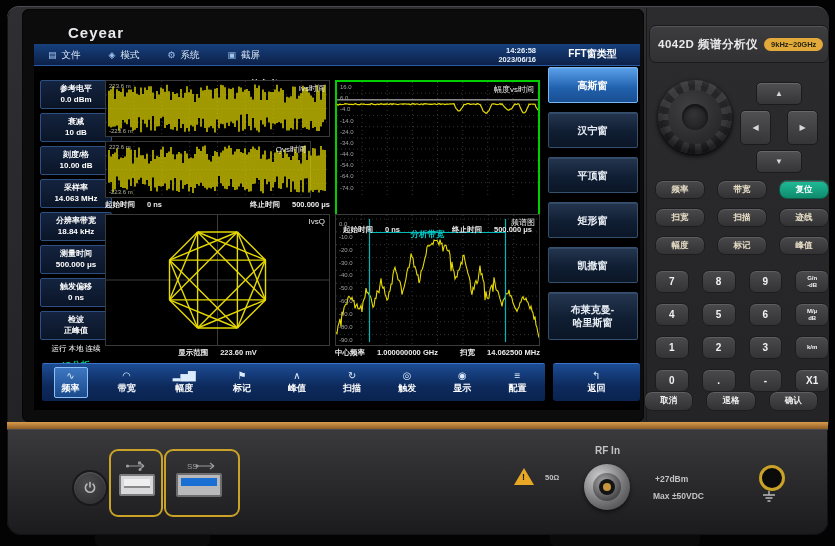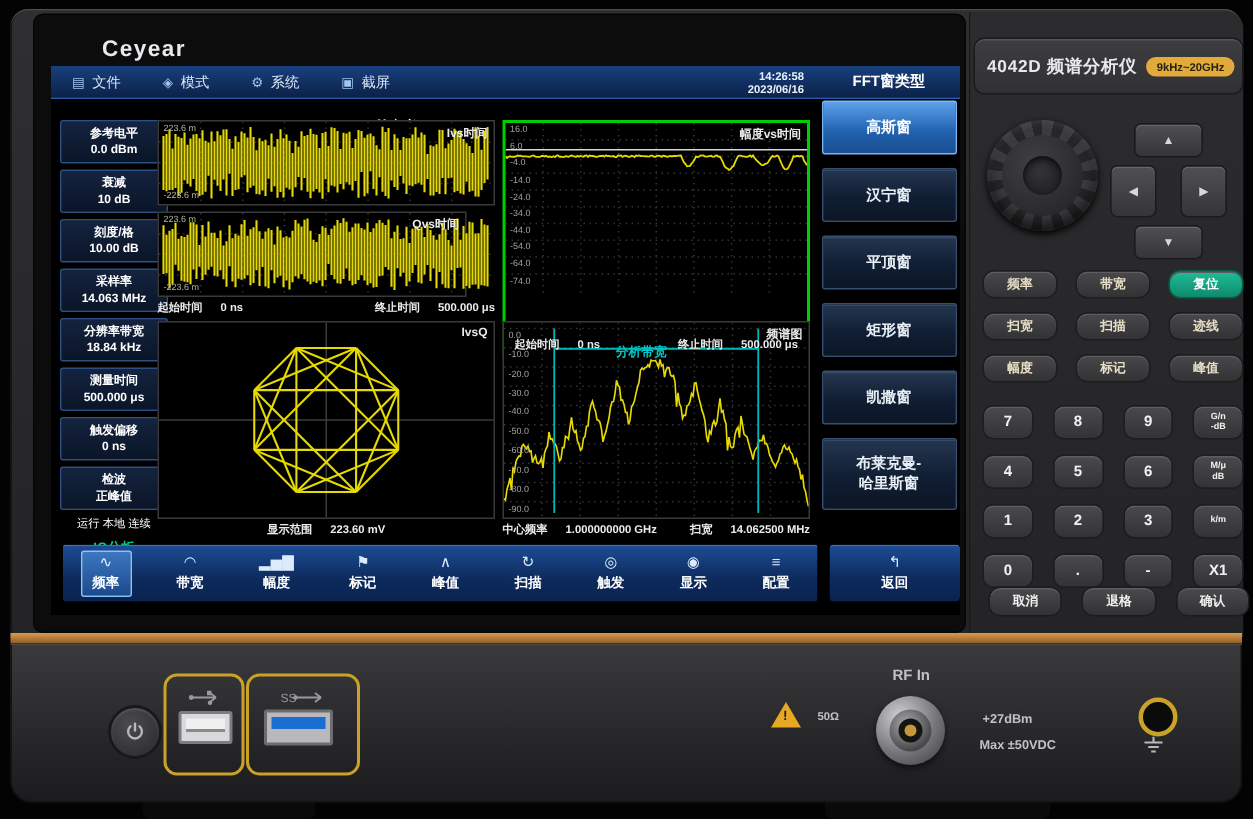--- a/index.html
+++ b/index.html
@@ -21,21 +21,21 @@
   
   .sidebar{position:absolute;left:6px;top:36px;width:72px;}
   .side-box{background:linear-gradient(180deg,#14233f,#0a1527);border:1px solid #2d4f82;border-radius:2px;padding:3px 1px;text-align:center;color:#fff;font-size:8px;font-weight:bold;line-height:10.5px;margin-bottom:4px;}
   .run-status{color:#fff;font-size:7.5px;text-align:center;margin-top:3px;}
   .iq-mode{color:#00d080;font-size:9px;font-weight:bold;text-align:center;margin-top:5px;}
 
   
   .chart{position:absolute;background:#000;border:1px solid #3a3a3a;box-sizing:border-box;}
   .chart.sel{border:2px solid #00ce00;}
   .chart svg{position:absolute;left:0;top:0;display:block;}
-  .ch-title{position:absolute;top:2px;right:4px;color:#eaeaea;font-size:8px;font-weight:bold;z-index:3;}
+  .ch-title{position:absolute;top:2px;right:4px;color:#eaeaea;font-size:8px;font-weight:normal;z-index:3;}
   .band-label{position:absolute;top:2px;left:0;right:20px;text-align:center;color:#00c8c8;font-size:8.5px;font-weight:bold;z-index:3;margin-top:12px;}
   .ytick{position:absolute;color:#b5b59d;font-size:6px;z-index:3;}
   .ytick.tl{top:2px;left:3px;} .ytick.bl{bottom:2px;left:3px;}
   .ytl{position:absolute;left:3px;color:#a2a2a2;font-size:6px;line-height:6px;z-index:2;}
   .ch-footer{position:absolute;display:flex;justify-content:space-between;align-items:center;color:#ececec;font-size:7.5px;font-weight:bold;height:12px;z-index:3;}
   .ch-footer.center{justify-content:center;}
   .ch-footer .pair{display:flex;gap:12px;}
   .ch-footer.inside{left:2px;right:2px;bottom:1px;padding:0 4px;}
 
   
@@ -60,21 +60,21 @@
   .knob{position:absolute;left:658px;top:80px;width:74px;height:74px;border-radius:50%;background:repeating-conic-gradient(#3c3c3f 0 12deg,#262628 12deg 24deg);box-shadow:inset 0 2px 5px rgba(255,255,255,.10),inset 0 -5px 9px rgba(0,0,0,.65),0 2px 5px #000;}
   .knob-mid{position:absolute;inset:10px;border-radius:50%;background:radial-gradient(circle at 40% 35%,#404043,#212123);}
   .knob-center{position:absolute;inset:24px;border-radius:50%;background:radial-gradient(circle at 45% 40%,#343437,#1b1b1d);box-shadow:inset 0 2px 4px rgba(0,0,0,.7);}
   .abtn{position:absolute;background:linear-gradient(180deg,#505053,#353538);border:1px solid #1b1b1d;border-radius:5px;color:#d8d8db;display:flex;align-items:center;justify-content:center;font-size:8px;box-shadow:inset 0 1px 0 #67676b;}
   .fnkeys{position:absolute;left:655px;top:180px;width:174px;display:grid;grid-template-columns:repeat(3,1fr);column-gap:12px;row-gap:9px;}
   .fnkey{height:17px;border-radius:8px;background:linear-gradient(180deg,#49494c,#323235);border:1px solid #1d1d1f;color:#e7dec6;font-size:8.5px;font-weight:bold;display:flex;align-items:center;justify-content:center;box-shadow:inset 0 1px 0 #5d5d61;}
   .fnkey.accent{background:linear-gradient(180deg,#1fbd98,#0f8a6d);color:#fff;border-color:#0a5c48;}
   .keypad{position:absolute;left:655px;top:270px;width:174px;display:grid;grid-template-columns:repeat(4,1fr);column-gap:13px;row-gap:10px;}
   .kkey{height:21px;border-radius:7px;background:linear-gradient(180deg,#4a4a4d,#333336);border:1px solid #1d1d1f;color:#f2f2f2;font-size:10px;font-weight:bold;display:flex;align-items:center;justify-content:center;box-shadow:inset 0 1px 0 #5e5e62;}
   .kkey.unit{font-size:6px;line-height:7px;white-space:pre-line;text-align:center;}
-  .botkeys{position:absolute;left:659px;top:391px;width:174px;display:grid;grid-template-columns:repeat(3,1fr);column-gap:13px;}
+  .botkeys{position:absolute;left:644px;top:391px;width:174px;display:grid;grid-template-columns:repeat(3,1fr);column-gap:13px;}
   .bkey{height:18px;border-radius:8px;background:linear-gradient(180deg,#4a4a4d,#323235);border:1px solid #1d1d1f;color:#efefef;font-size:8.5px;font-weight:bold;display:flex;align-items:center;justify-content:center;box-shadow:inset 0 1px 0 #5e5e62;}
 
   
   .copper{position:absolute;left:7px;top:422px;width:821px;height:7px;background:linear-gradient(180deg,#d99c4c,#8e5c26);}
   .foot{position:absolute;top:533px;height:13px;background:#0a0a0b;border-radius:0 0 5px 5px;}
   .front{position:absolute;left:7px;top:429px;width:821px;height:106px;background:linear-gradient(180deg,#3a3a3d,#242427 70%,#1b1b1d);border-radius:0 0 14px 14px;box-shadow:inset 0 1px 0 #4a4a4e,inset 0 0 0 1px #121214;}
   .power-btn{position:absolute;left:65px;top:41px;width:32px;height:32px;border-radius:50%;background:radial-gradient(circle at 40% 35%,#4b4b4e,#29292b);border:2px solid #19191b;box-shadow:inset 0 1px 2px rgba(255,255,255,.16);display:flex;align-items:center;justify-content:center;}
   .usb-box{position:absolute;top:20px;height:64px;border:2px solid #c9a227;border-radius:9px;}
   .usb-ico{position:absolute;left:0;right:0;top:6px;text-align:center;}
   .usb-port{position:absolute;border-radius:2px;}

